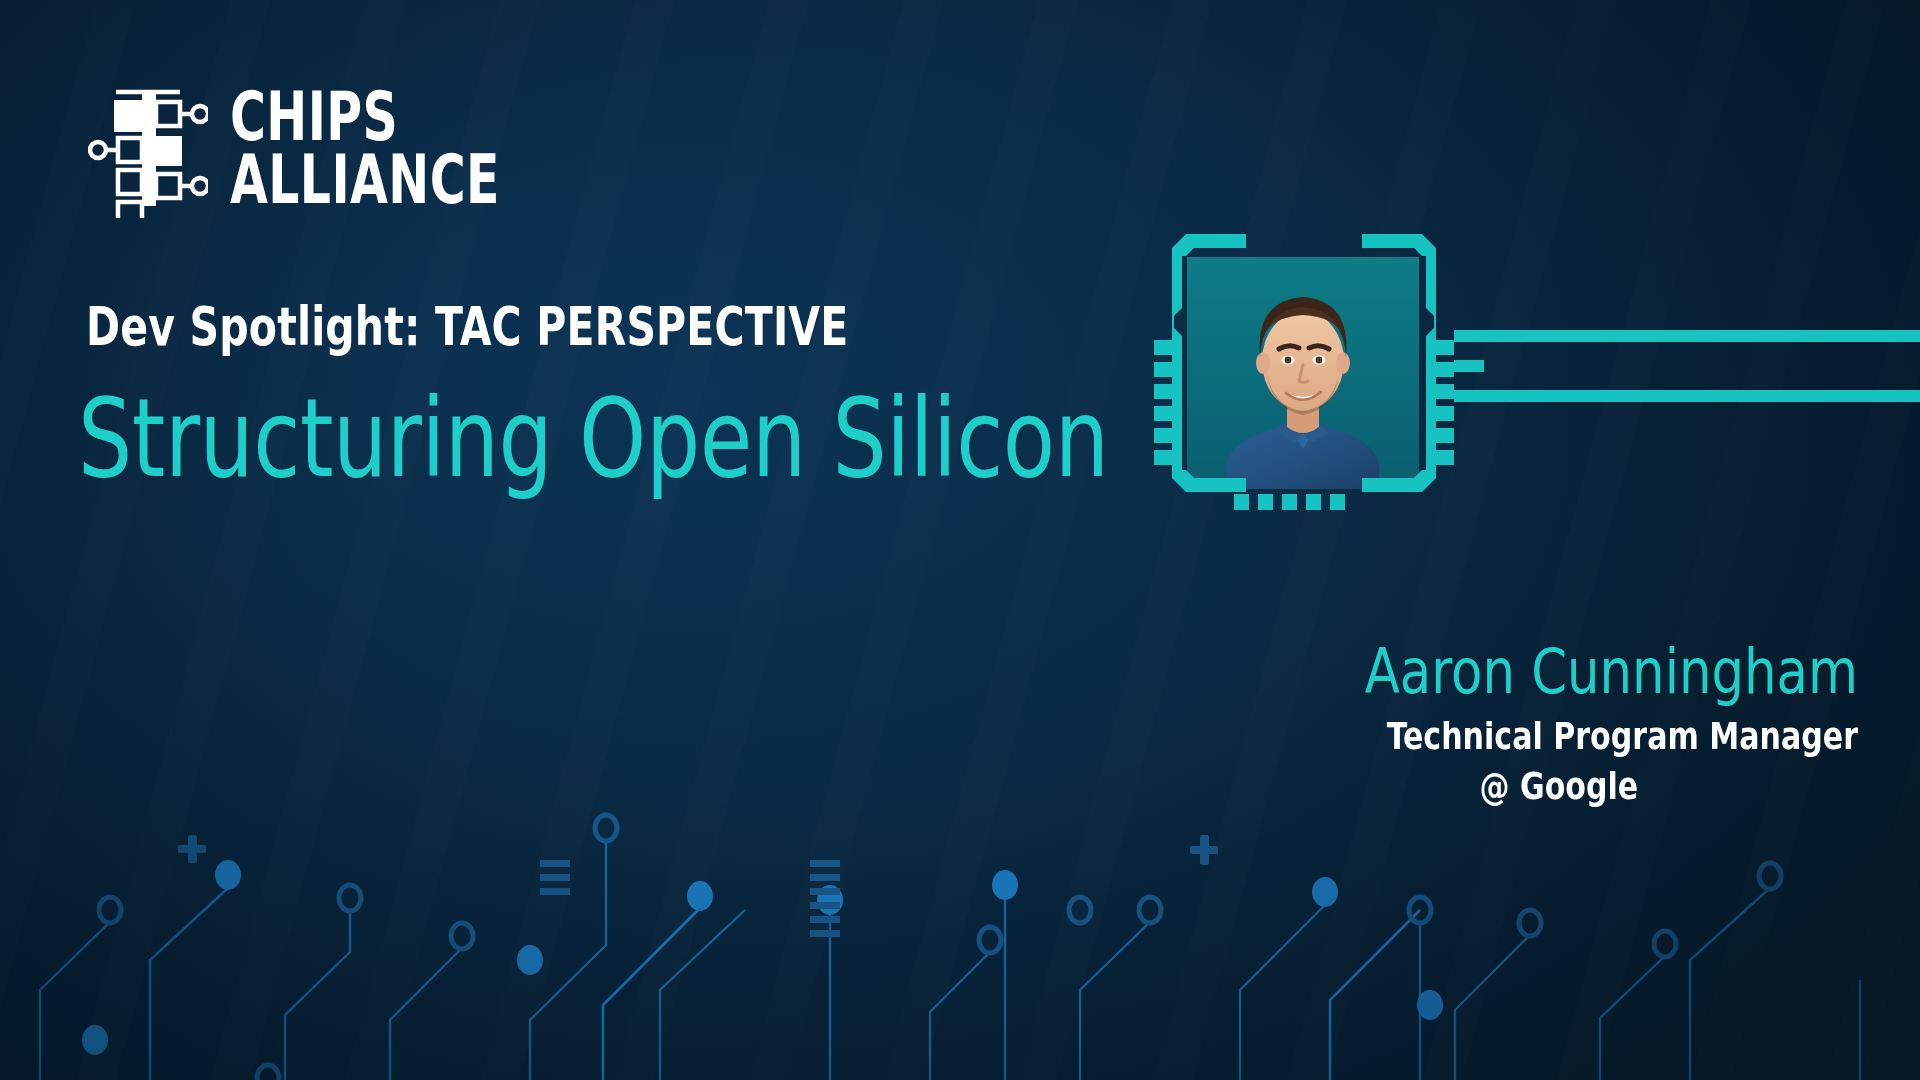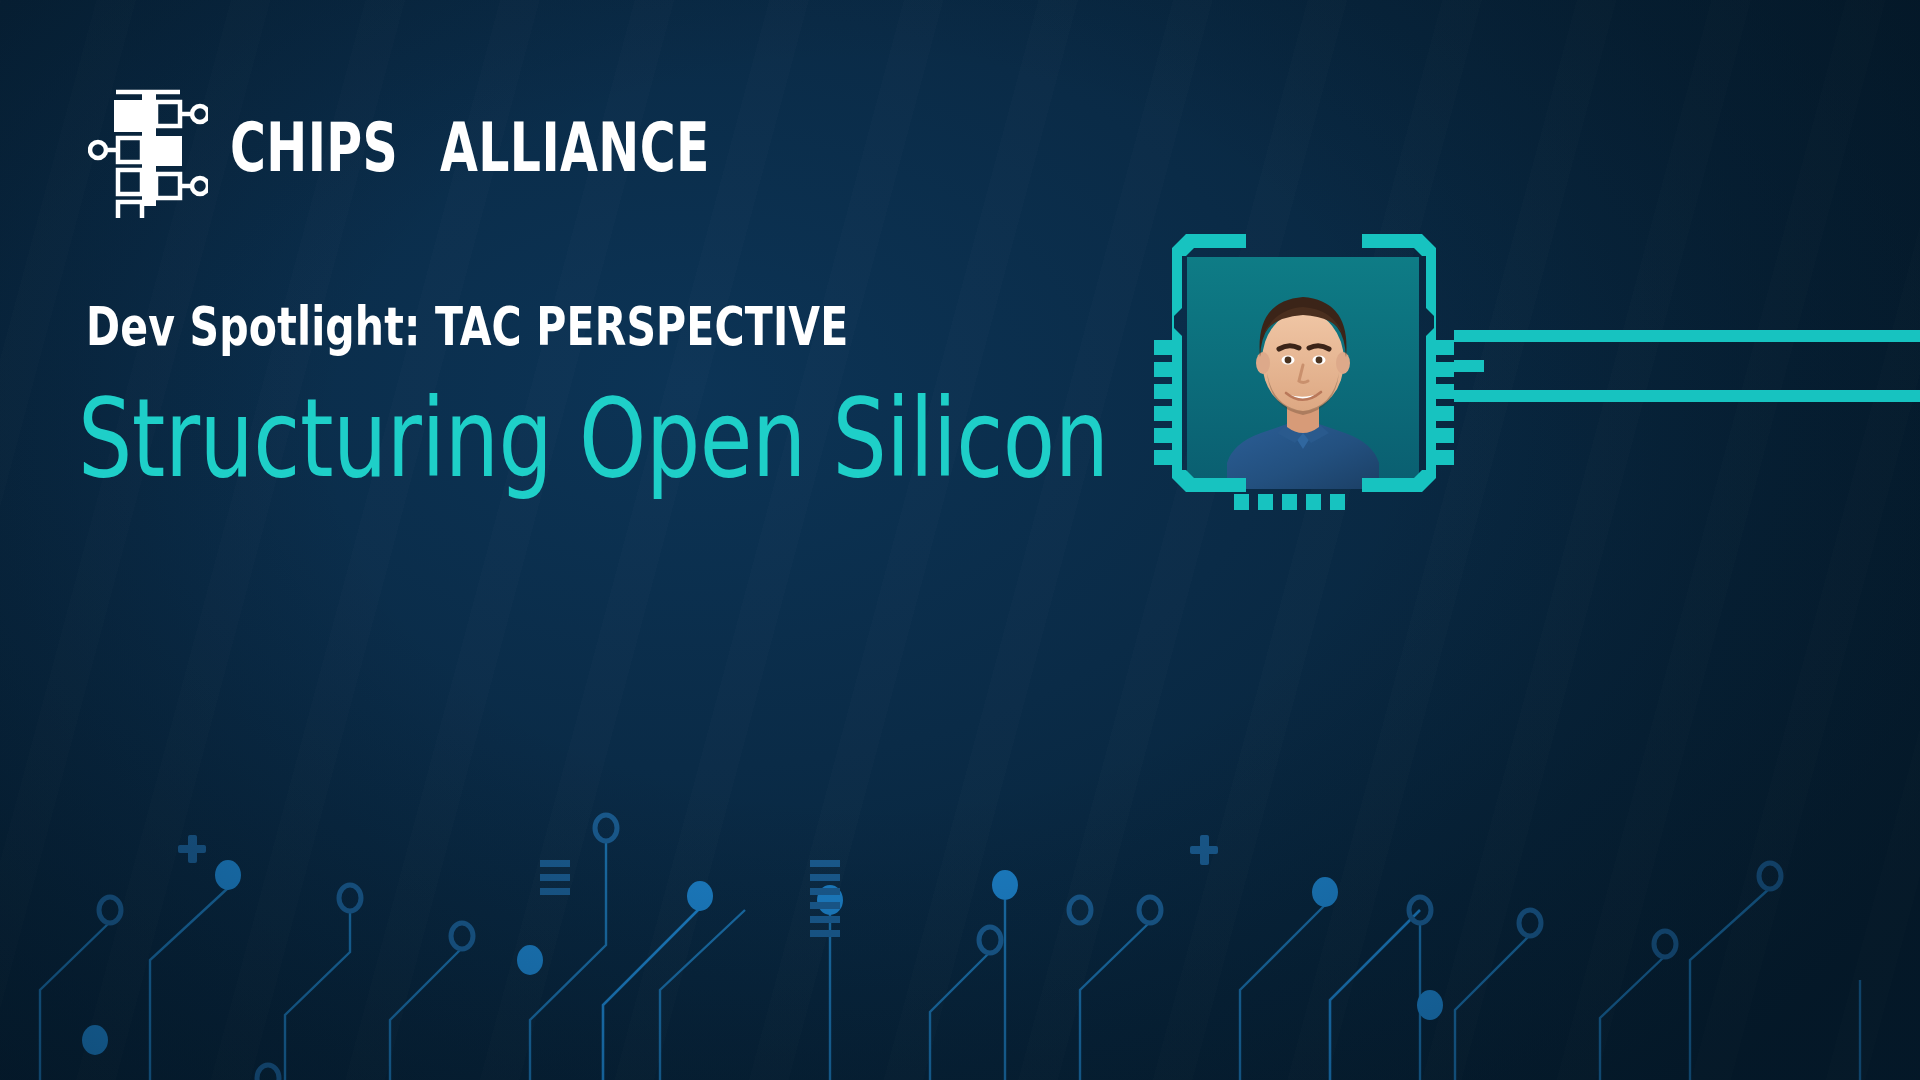--- a/index.html
+++ b/index.html
@@ -34,21 +34,21 @@
     background:radial-gradient(ellipse 1250px 880px at 45% 40%,
       rgba(0,0,0,0) 42%, rgba(2,14,26,0.45) 100%);
     pointer-events:none;
   }
   #circuit { position:absolute; left:0; bottom:0; width:1920px; height:420px; }
 
   
   #logo { position:absolute; left:88px; top:78px; display:flex; align-items:center; gap:22px; }
   #logo-mark { width:120px; height:140px; display:block; }
   #logo-type {
-    display:flex; flex-direction:row; justify-content:center;
+    display:flex; flex-direction:column; justify-content:center;
     color:#ffffff;
     font-family:"Liberation Sans Narrow","DejaVu Sans Condensed","Liberation Sans",sans-serif;
     font-weight:bold; letter-spacing:0.5px; line-height:0.93;
   }
   #logo-type .l1 { font-size:68px; transform:scaleX(0.80); transform-origin:left center; }
   #logo-type .l2 { font-size:68px; transform:scaleX(0.80); transform-origin:left center; }
 
   
   #eyebrow {
     position:absolute; left:86px; top:296px;
@@ -293,14 +293,19 @@
         <rect x="156" y="282" width="15" height="16"></rect>
         <rect x="180" y="282" width="15" height="16"></rect>
 
         <rect x="304" y="118" width="466" height="12"></rect>
         <rect x="304" y="178" width="466" height="12"></rect>
         <rect x="304" y="148" width="30" height="12"></rect>
       </g>
     </svg>
   </div>
 
+  <div id="speaker">
+    <div id="speaker-name">Aaron Cunningham</div>
+    <div id="speaker-role">Technical Program Manager</div>
+    <div id="speaker-org">@ Google</div>
+  </div>
 
 </div>
 
 </body></html>

